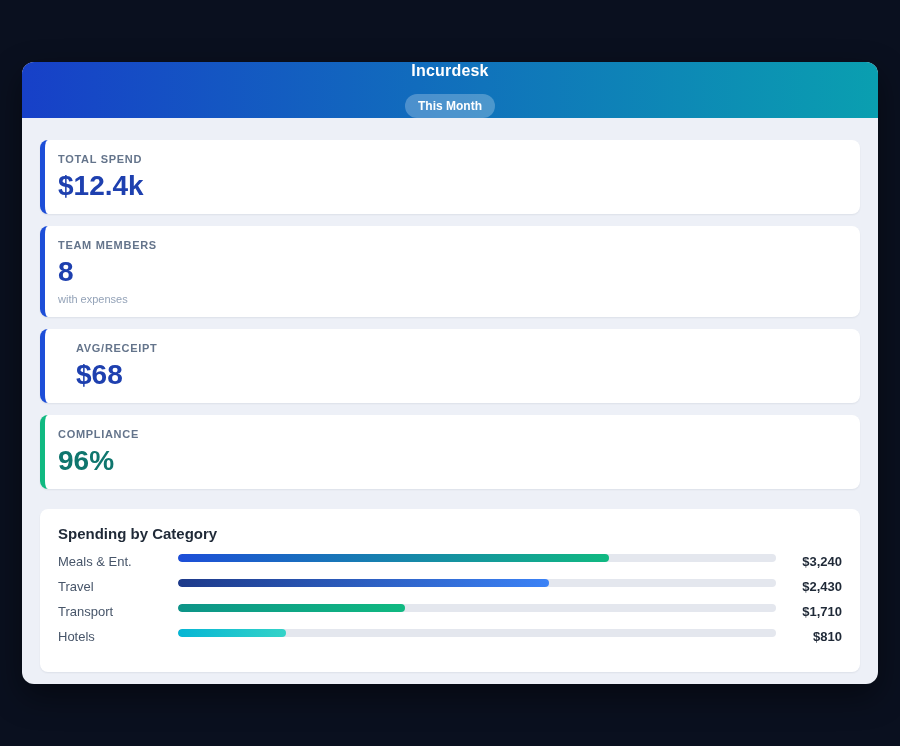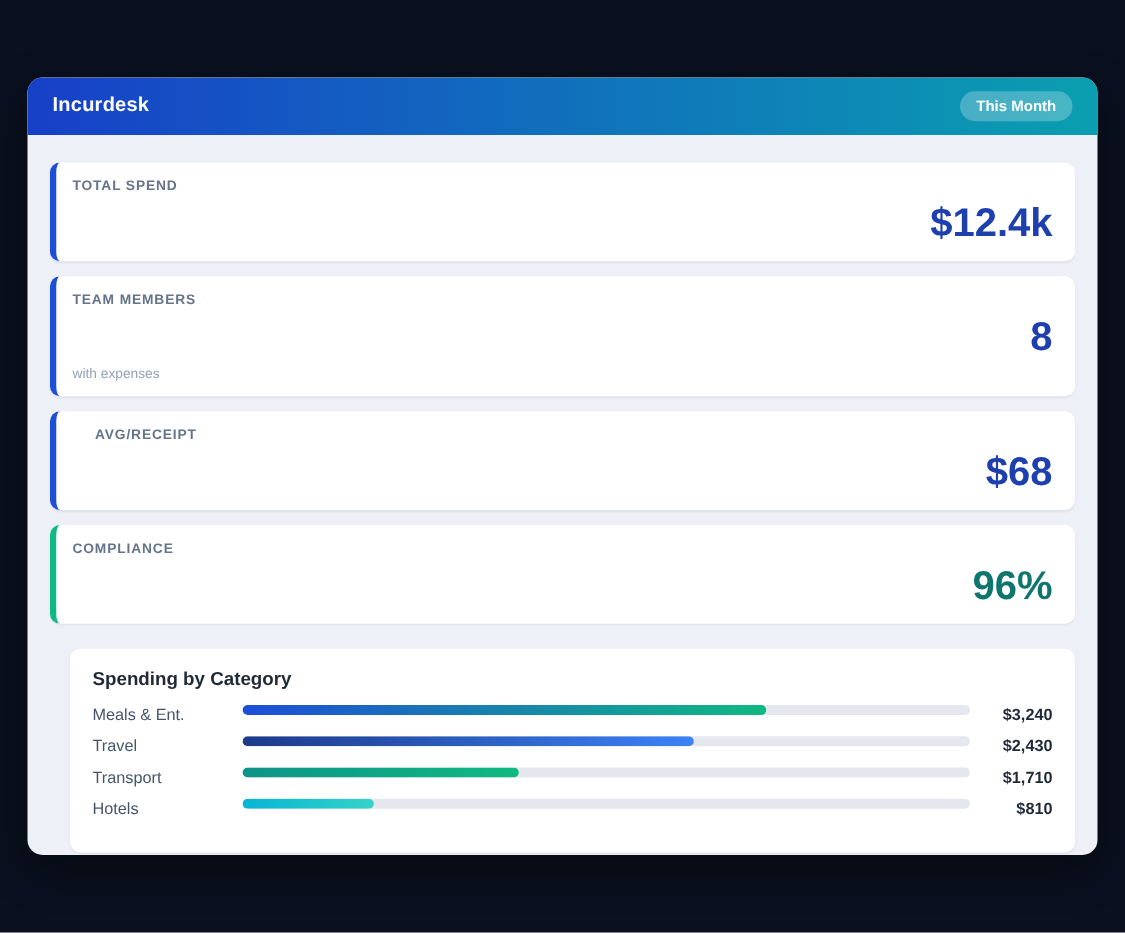--- a/index.html
+++ b/index.html
@@ -13,23 +13,24 @@
   }
   .panel {
     position: absolute; left: 22px; top: 62px;
     width: 856px; height: 622px;
     background: #edf0f7;
     border-radius: 12px;
     overflow: hidden;
     box-shadow: 0 12px 32px rgba(0,0,0,0.45);
   }
   .app-header {
-    height: 46px;
+    height: 56px;
     display: flex; align-items: center; justify-content: space-between;
     padding: 0 20px;
+    flex-direction: column;
   }
   .app-title { color: #ffffff; font-weight: bold; font-size: 16px; letter-spacing: 0.2px; }
   .badge {
     background: rgba(255,255,255,0.25);
     color: #ffffff; font-size: 12px; font-weight: bold;
     padding: 5px 13px; border-radius: 999px;
     cursor: pointer;
     text-align: center;
   }
   .content { padding: 22px 18px 0 18px; }
@@ -38,29 +39,28 @@
     border-radius: 8px;
     border-left: 5px solid #1d4ed8;
     padding: 13px 18px 12px 13px;
     margin-bottom: 12px;
     box-shadow: 0 1px 2px rgba(16,24,40,0.07);
   }
   .stat-label {
     font-size: 11px; font-weight: bold; color: #64748b;
     letter-spacing: 0.7px; text-transform: uppercase;
   }
-  .stat-value { font-size: 32px; font-weight: bold; color: #1e40af; margin-top: 5px; text-align: right; }
+  .stat-value { font-size: 28px; font-weight: bold; color: #1e40af; margin-top: 5px; }
   .stat-sub { font-size: 11px; color: #94a3b8; margin-top: 5px; }
   .chart-card {
     background: #ffffff;
     border-radius: 8px;
     padding: 16px 18px 18px 18px;
     margin-top: 20px;
     box-shadow: 0 1px 2px rgba(16,24,40,0.07);
-    margin-left: 16px;
   }
   .chart-title { font-size: 15px; font-weight: bold; color: #1f2937; margin-bottom: 12px; }
   .cat-row { display: flex; align-items: flex-start; height: 25px; }
   .cat-label { width: 120px; font-size: 13px; color: #475569; }
   .bar-track {
     flex: 1; height: 8px;
     background: #e4e7ee; border-radius: 4px;
     overflow: hidden;
   }
   .bar-fill { height: 100%; border-radius: 4px; width: 0; }

